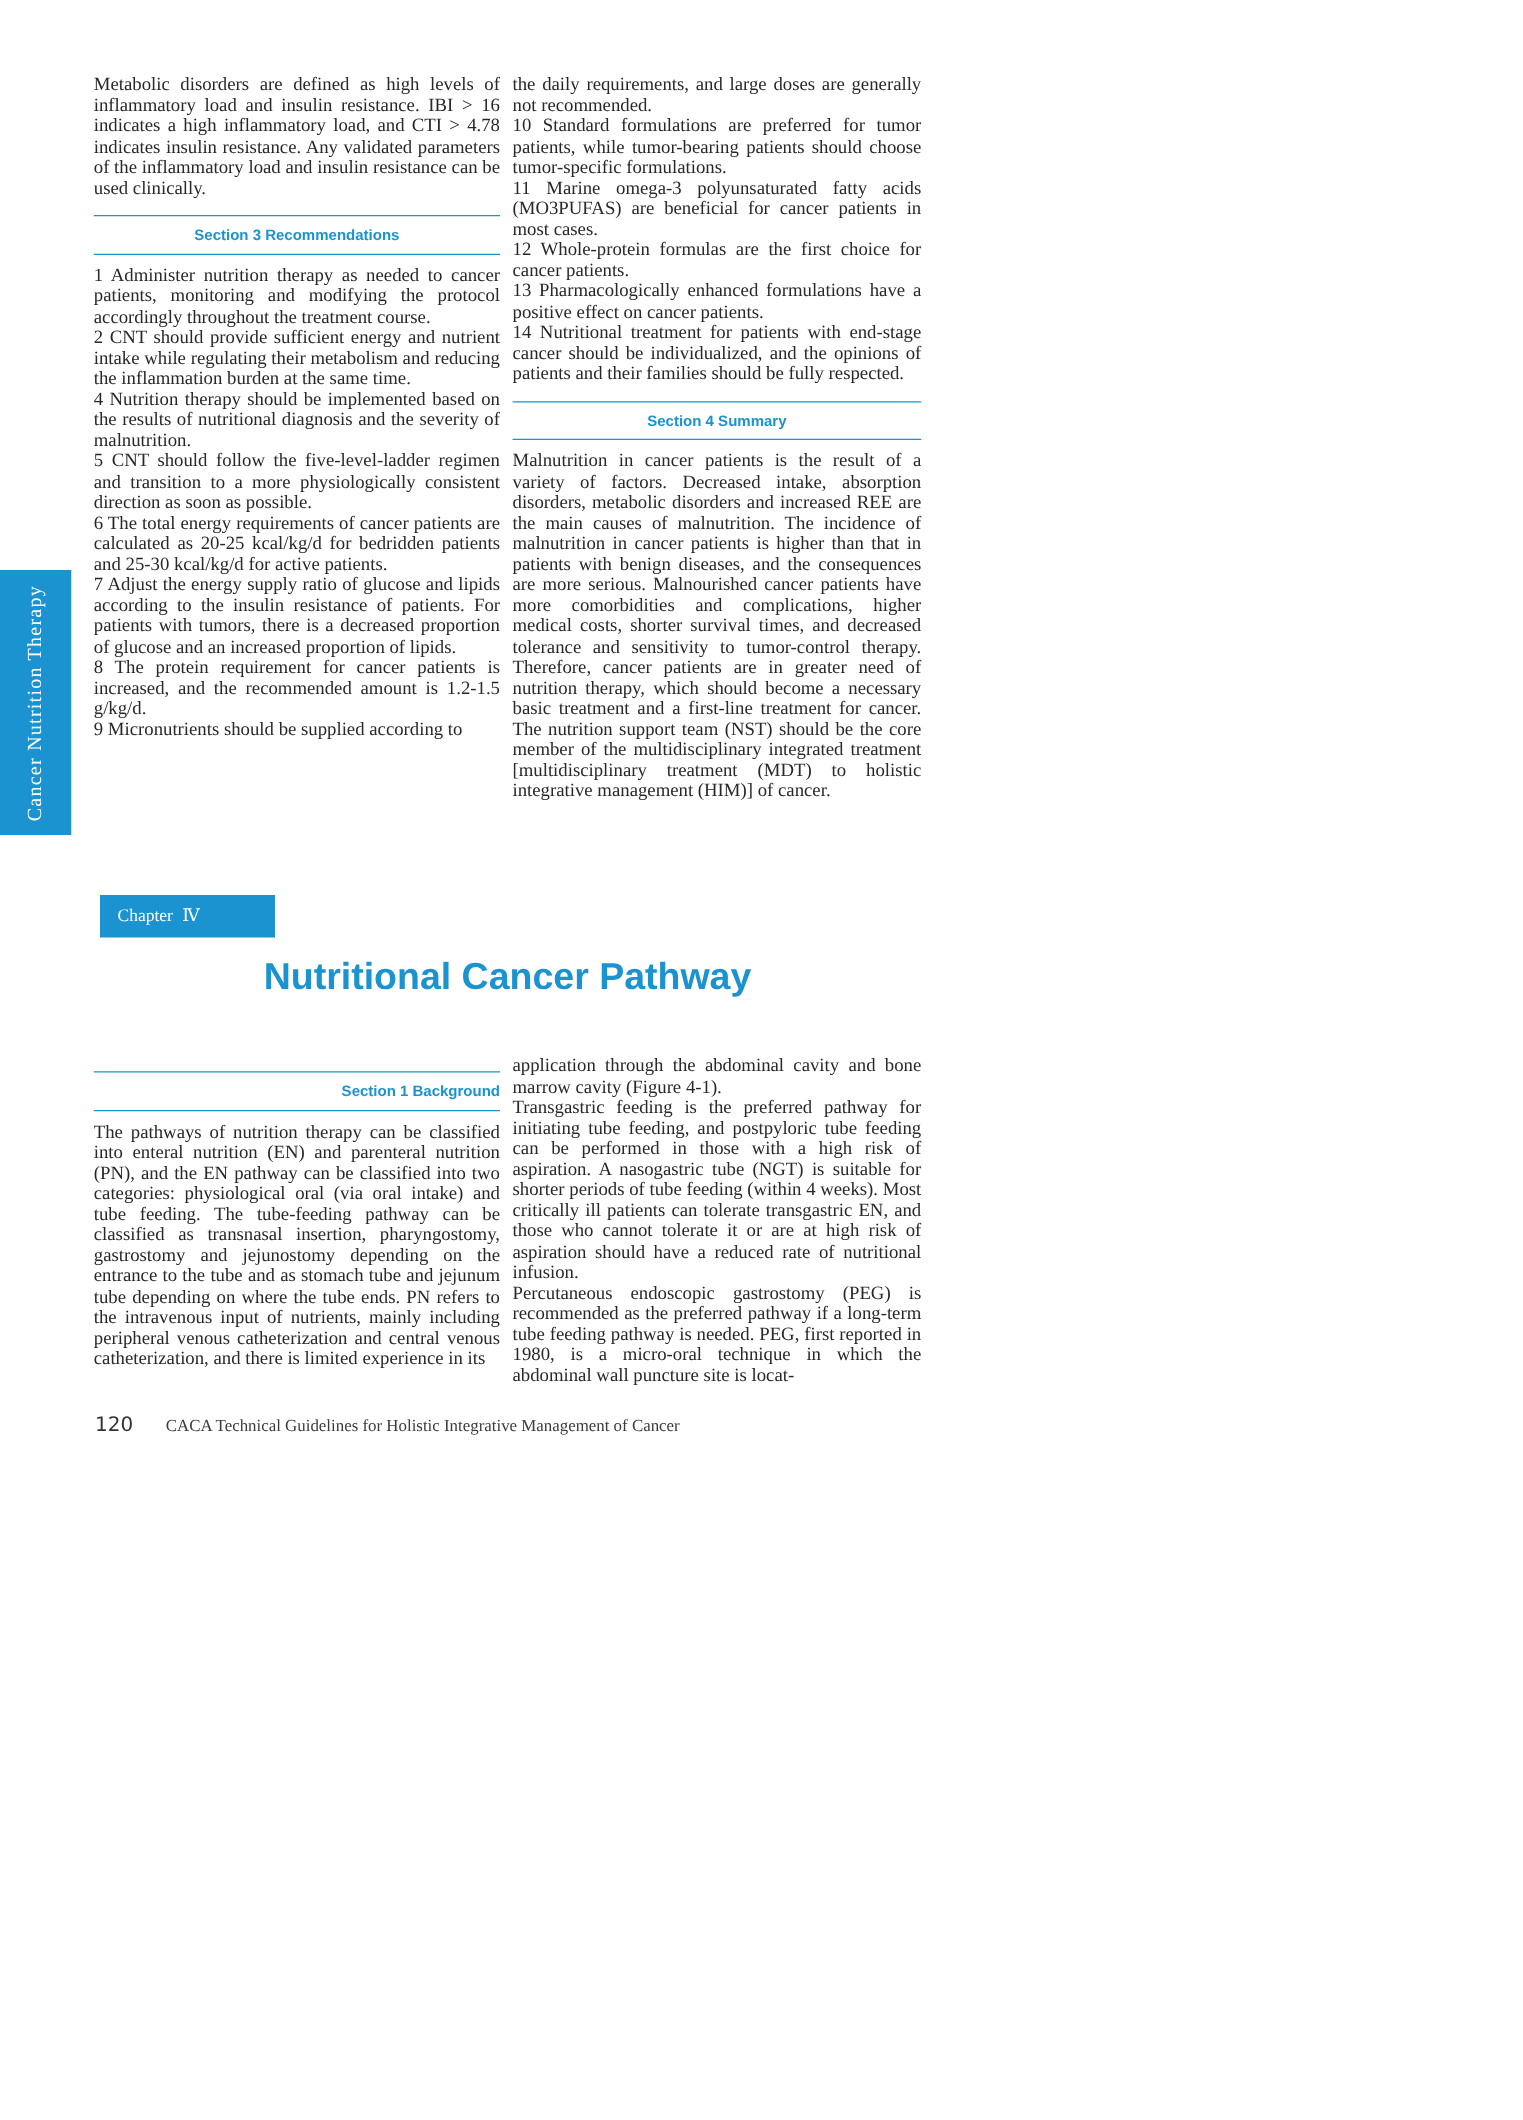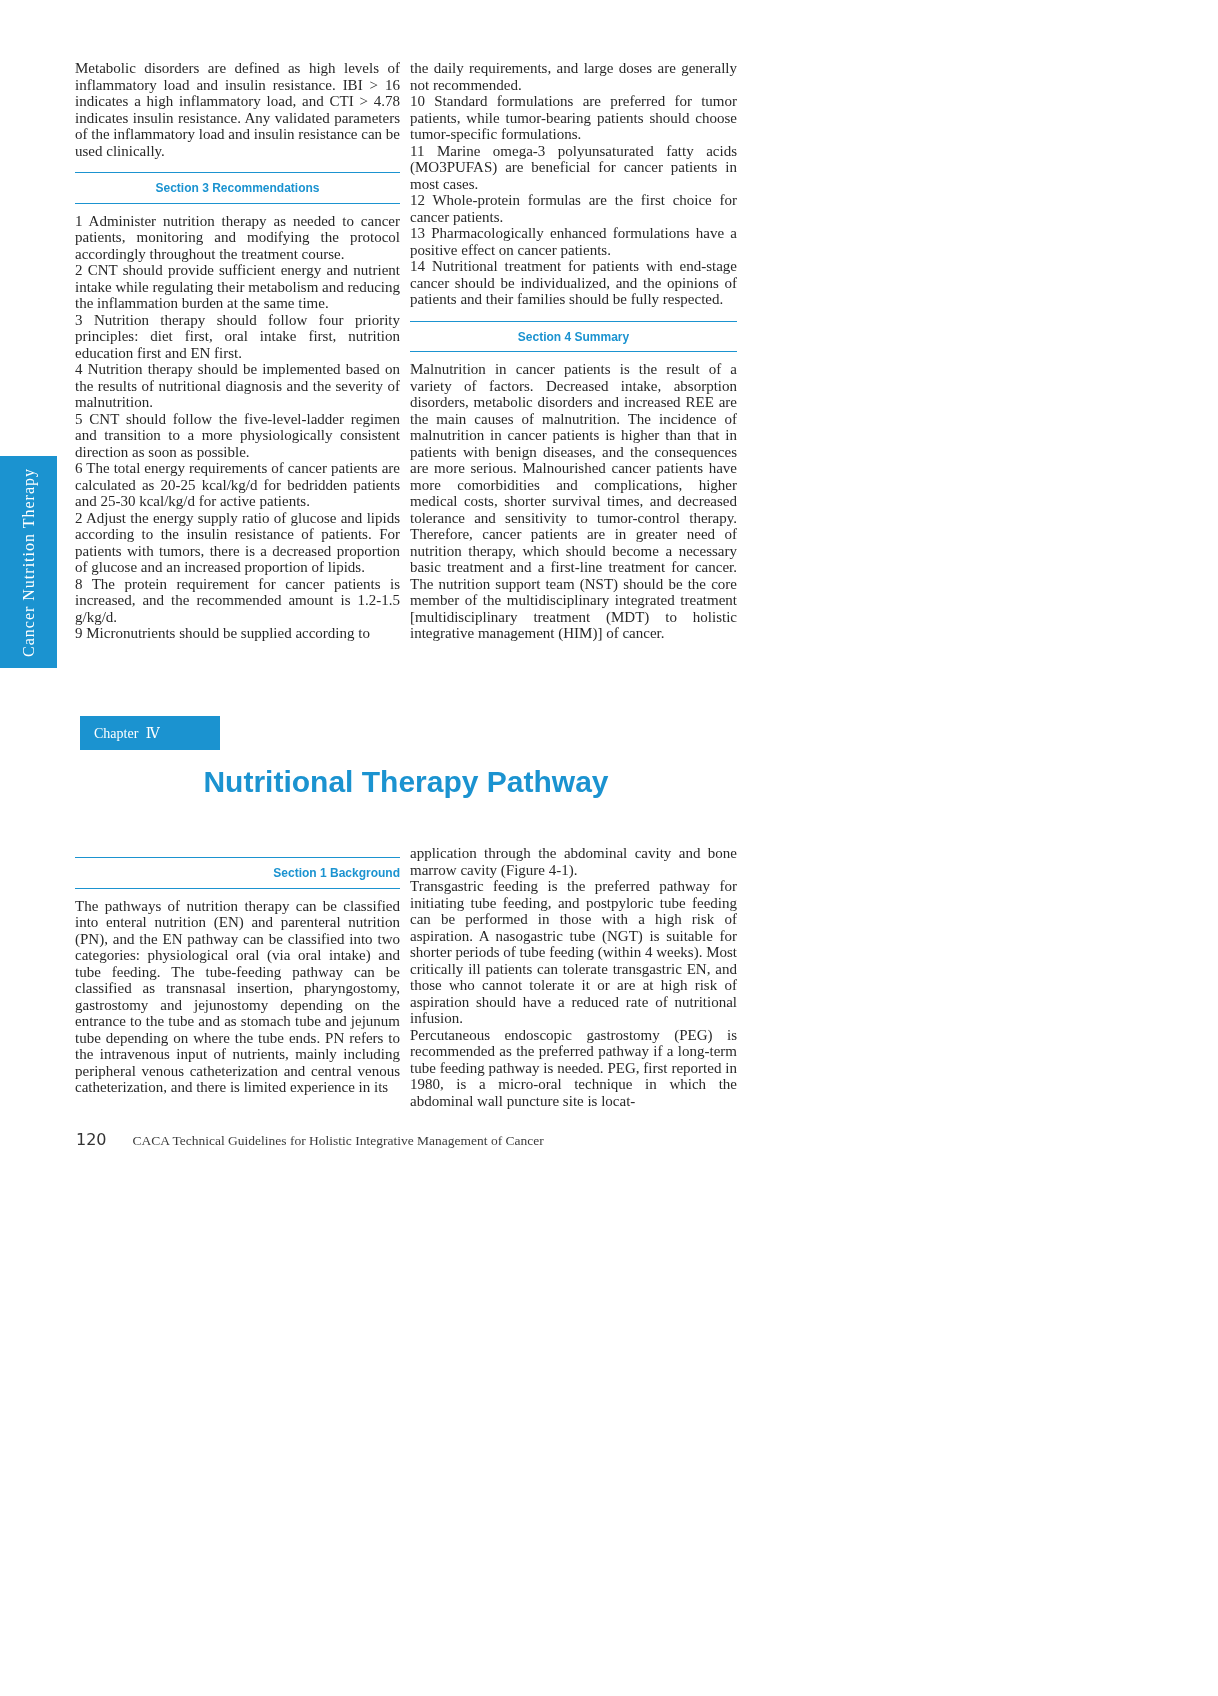--- a/index.html
+++ b/index.html
@@ -47,45 +47,44 @@
 
   <div class="side-tab">
     <span>Cancer Nutrition Therapy</span>
   </div>
 
   <div class="col" style="left:75px; top:60px; width:325px;">
     <p>Metabolic disorders are defined as high levels of inflammatory load and insulin resistance. IBI &gt; 16 indicates a high inflammatory load, and CTI &gt; 4.78 indicates insulin resistance. Any validated parameters of the inflammatory load and insulin resistance can be used clinically.</p>
     <h3 class="sec-heading">Section 3 Recommendations</h3>
     <p>1 Administer nutrition therapy as needed to cancer patients, monitoring and modifying the protocol accordingly throughout the treatment course.</p>
     <p>2 CNT should provide sufficient energy and nutrient intake while regulating their metabolism and reducing the inflammation burden at the same time.</p>
-    <p>3 Nutrition therapy should follow four priority principles: diet first, oral intake first, nutrition education first and EN first.</p>
     <p>4 Nutrition therapy should be implemented based on the results of nutritional diagnosis and the severity of malnutrition.</p>
     <p>5 CNT should follow the five-level-ladder regimen and transition to a more physiologically consistent direction as soon as possible.</p>
     <p>6 The total energy requirements of cancer patients are calculated as 20-25 kcal/kg/d for bedridden patients and 25-30 kcal/kg/d for active patients.</p>
-    <p>2 Adjust the energy supply ratio of glucose and lipids according to the insulin resistance of patients. For patients with tumors, there is a decreased proportion of glucose and an increased proportion of lipids.</p>
+    <p>7 Adjust the energy supply ratio of glucose and lipids according to the insulin resistance of patients. For patients with tumors, there is a decreased proportion of glucose and an increased proportion of lipids.</p>
     <p>8 The protein requirement for cancer patients is increased, and the recommended amount is 1.2-1.5 g/kg/d.</p>
     <p>9 Micronutrients should be supplied according to</p>
   </div>
 
   <div class="col" style="left:410px; top:60px; width:327px;">
     <p>the daily requirements, and large doses are generally not recommended.</p>
     <p>10 Standard formulations are preferred for tumor patients, while tumor-bearing patients should choose tumor-specific formulations.</p>
     <p>11 Marine omega-3 polyunsaturated fatty acids (MO3PUFAS) are beneficial for cancer patients in most cases.</p>
     <p>12 Whole-protein formulas are the first choice for cancer patients.</p>
     <p>13 Pharmacologically enhanced formulations have a positive effect on cancer patients.</p>
     <p>14 Nutritional treatment for patients with end-stage cancer should be individualized, and the opinions of patients and their families should be fully respected.</p>
     <h3 class="sec-heading">Section 4 Summary</h3>
     <p>Malnutrition in cancer patients is the result of a variety of factors. Decreased intake, absorption disorders, metabolic disorders and increased REE are the main causes of malnutrition. The incidence of malnutrition in cancer patients is higher than that in patients with benign diseases, and the consequences are more serious. Malnourished cancer patients have more comorbidities and complications, higher medical costs, shorter survival times, and decreased tolerance and sensitivity to tumor-control therapy. Therefore, cancer patients are in greater need of nutrition therapy, which should become a necessary basic treatment and a first-line treatment for cancer. The nutrition support team (NST) should be the core member of the multidisciplinary integrated treatment [multidisciplinary treatment (MDT) to holistic integrative management (HIM)] of cancer.</p>
   </div>
 
   <div class="chapter-box">
     <span>Chapter Ⅳ</span>
   </div>
 
-  <h1 class="main-title">Nutritional Therapy Pathway</h1>
+  <h1 class="main-title">Nutritional Cancer Pathway</h1>
 
   <div class="col" style="left:75px; top:843px; width:325px;">
     <h3 class="sec-heading" style="margin-top:14px;text-align:right;">Section 1 Background</h3>
     <p>The pathways of nutrition therapy can be classified into enteral nutrition (EN) and parenteral nutrition (PN), and the EN pathway can be classified into two categories: physiological oral (via oral intake) and tube feeding. The tube-feeding pathway can be classified as transnasal insertion, pharyngostomy, gastrostomy and jejunostomy depending on the entrance to the tube and as stomach tube and jejunum tube depending on where the tube ends. PN refers to the intravenous input of nutrients, mainly including peripheral venous catheterization and central venous catheterization, and there is limited experience in its</p>
   </div>
 
   <div class="col" style="left:410px; top:845px; width:327px;">
     <p>application through the abdominal cavity and bone marrow cavity (Figure 4-1).</p>
     <p>Transgastric feeding is the preferred pathway for initiating tube feeding, and postpyloric tube feeding can be performed in those with a high risk of aspiration. A nasogastric tube (NGT) is suitable for shorter periods of tube feeding (within 4 weeks). Most critically ill patients can tolerate transgastric EN, and those who cannot tolerate it or are at high risk of aspiration should have a reduced rate of nutritional infusion.</p>
     <p>Percutaneous endoscopic gastrostomy (PEG) is recommended as the preferred pathway if a long-term tube feeding pathway is needed. PEG, first reported in 1980, is a micro-oral technique in which the abdominal wall puncture site is locat-</p>

